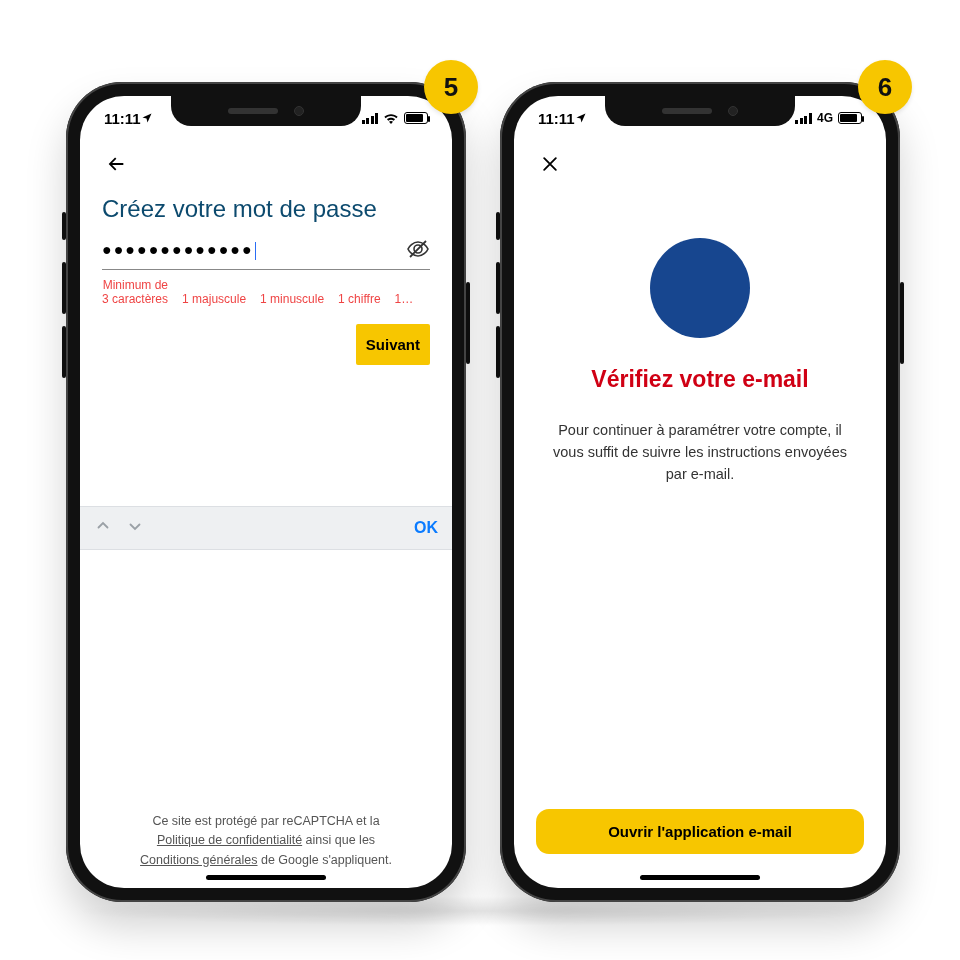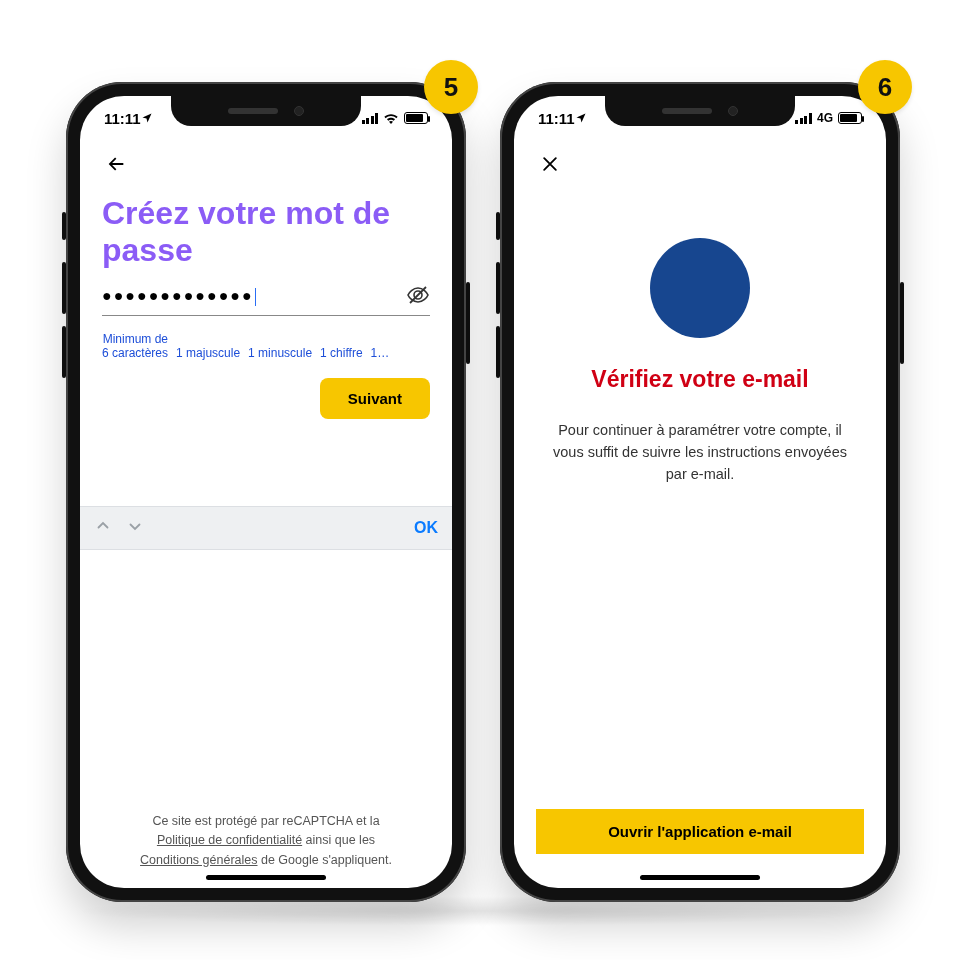--- a/index.html
+++ b/index.html
@@ -86,39 +86,39 @@
     width:54px; height:54px;
     border-radius:50%;
     background:#F7C600;
     display:flex; align-items:center; justify-content:center;
     font-size:26px; font-weight:800; color:#111;
     z-index:20;
     box-shadow:0 2px 4px rgba(0,0,0,0.1);
   }
 
   
-  h1.title { font-size:32px; font-weight:700; color:#8b5cf6; margin:16px 0 14px 0; line-height:1.15;}
+  h1.title { font-size:24px; font-weight:400; color:#0c4a6e; margin:16px 0 14px 0; line-height:1.15;}
   .nav-back { margin-top:10px; display:inline-flex; width:28px; height:28px; align-items:center; justify-content:center; cursor:pointer; }
   .nav-close { margin-top:10px; display:inline-flex; width:28px; height:28px; align-items:center; justify-content:center; cursor:pointer; }
 
   .field-label { font-size:12.5px; color:#333; }
   .field-row { display:flex; align-items:center; border-bottom:1px solid #888; padding-bottom:4px; position:relative;}
   .pwd-dots { font-size:16px; letter-spacing:2px; flex:1; color:#000;}
   .caret { display:inline-block; width:1px; height:18px; background:#2a6df4; margin-left:1px; vertical-align:middle; animation:blink 1s step-end infinite;}
   @keyframes blink { 50%{opacity:0;} }
   .eye { cursor:pointer; }
 
-  .rules { margin-top:16px; font-size:12px; color:#1d4ed8; display:flex; gap:8px; white-space:nowrap; overflow:hidden;}
+  .rules { margin-top:8px; font-size:12px; color:#ef4444; display:flex; gap:14px; white-space:nowrap; overflow:hidden;}
   .rules .lead { display:flex; flex-direction:column; line-height:1.2; }
   .rules span { align-self:flex-end; }
 
   .btn-primary {
     background:#F7C600; color:#000; font-weight:700;
-    border:none; padding:12px 28px; font-size:15px;
-    border-radius:8px; cursor:pointer;
+    border:none; padding:12px 10px; font-size:15px;
+    border-radius:2px; cursor:pointer;
   }
   .btn-row { display:flex; justify-content:flex-end; margin-top:18px;}
 
   .kbacc {
     position:absolute; left:0; right:0; top:410px;
     height:44px; background:#eef0f2; border-top:1px solid #dcdfe3; border-bottom:1px solid #dcdfe3;
     display:flex; align-items:center; justify-content:space-between;
     padding:0 14px;
   }
   .kbacc .arrows { display:flex; gap:14px; color:#9aa0a6;}
@@ -133,21 +133,21 @@
 
   
   .circle { width:100px; height:100px; border-radius:50%; background:#17468f; margin:60px auto 28px auto;}
   h1.title2 { text-align:center; font-size:23px; font-weight:800; color:#D00014; margin:0 0 14px 0;}
   .body-copy { text-align:center; color:#333; font-size:14.5px; line-height:1.5; padding:0 12px;margin-top:27px;}
   .link-under { display:block; text-align:center; margin-top:26px; color:#222; font-size:13.5px; text-decoration:underline; cursor:pointer;}
   .btn-bottom {
     position:absolute; left:22px; right:22px; bottom:34px;
     background:#F7C600; color:#000; font-weight:700;
     border:none; padding:14px 0; font-size:15px; text-align:center;
-    border-radius:0; cursor:pointer;
+    border-radius:13px; cursor:pointer;
   }
 
   
   .ground { position:absolute; bottom:34px; left:50%; transform:translateX(-50%); width:820px; height:30px; background:radial-gradient(ellipse at center, rgba(0,0,0,0.10) 0%, rgba(0,0,0,0) 70%);}
 </style>
 </head>
 <body>
 
 <div class="stage">
   <div class="ground"></div>
@@ -204,21 +204,21 @@
             <svg width="24" height="24" viewBox="0 0 24 24">
                 <path d="M12 5c5 0 9 4.5 10 7-1 2.5-5 7-10 7S3 14.5 2 12c1-2.5 5-7 10-7zm0 3a4 4 0 100 8 4 4 0 000-8z" fill="none" stroke="#333" stroke-width="1.6"></path>
                 <line x1="4" y1="20" x2="20" y2="4" stroke="#333" stroke-width="1.8"></line>
               </svg>
           </span>
         </div>
 
         <div class="rules">
           <span class="lead">
             <span>Minimum de</span>
-            <span>6 caractères</span>
+            <span>3 caractères</span>
           </span>
           <span>1 majuscule</span>
           <span>1 minuscule</span>
           <span>1 chiffre</span>
           <span>1…</span>
         </div>
 
         <div class="btn-row">
           <button class="btn-primary">Suivant</button>
         </div>

